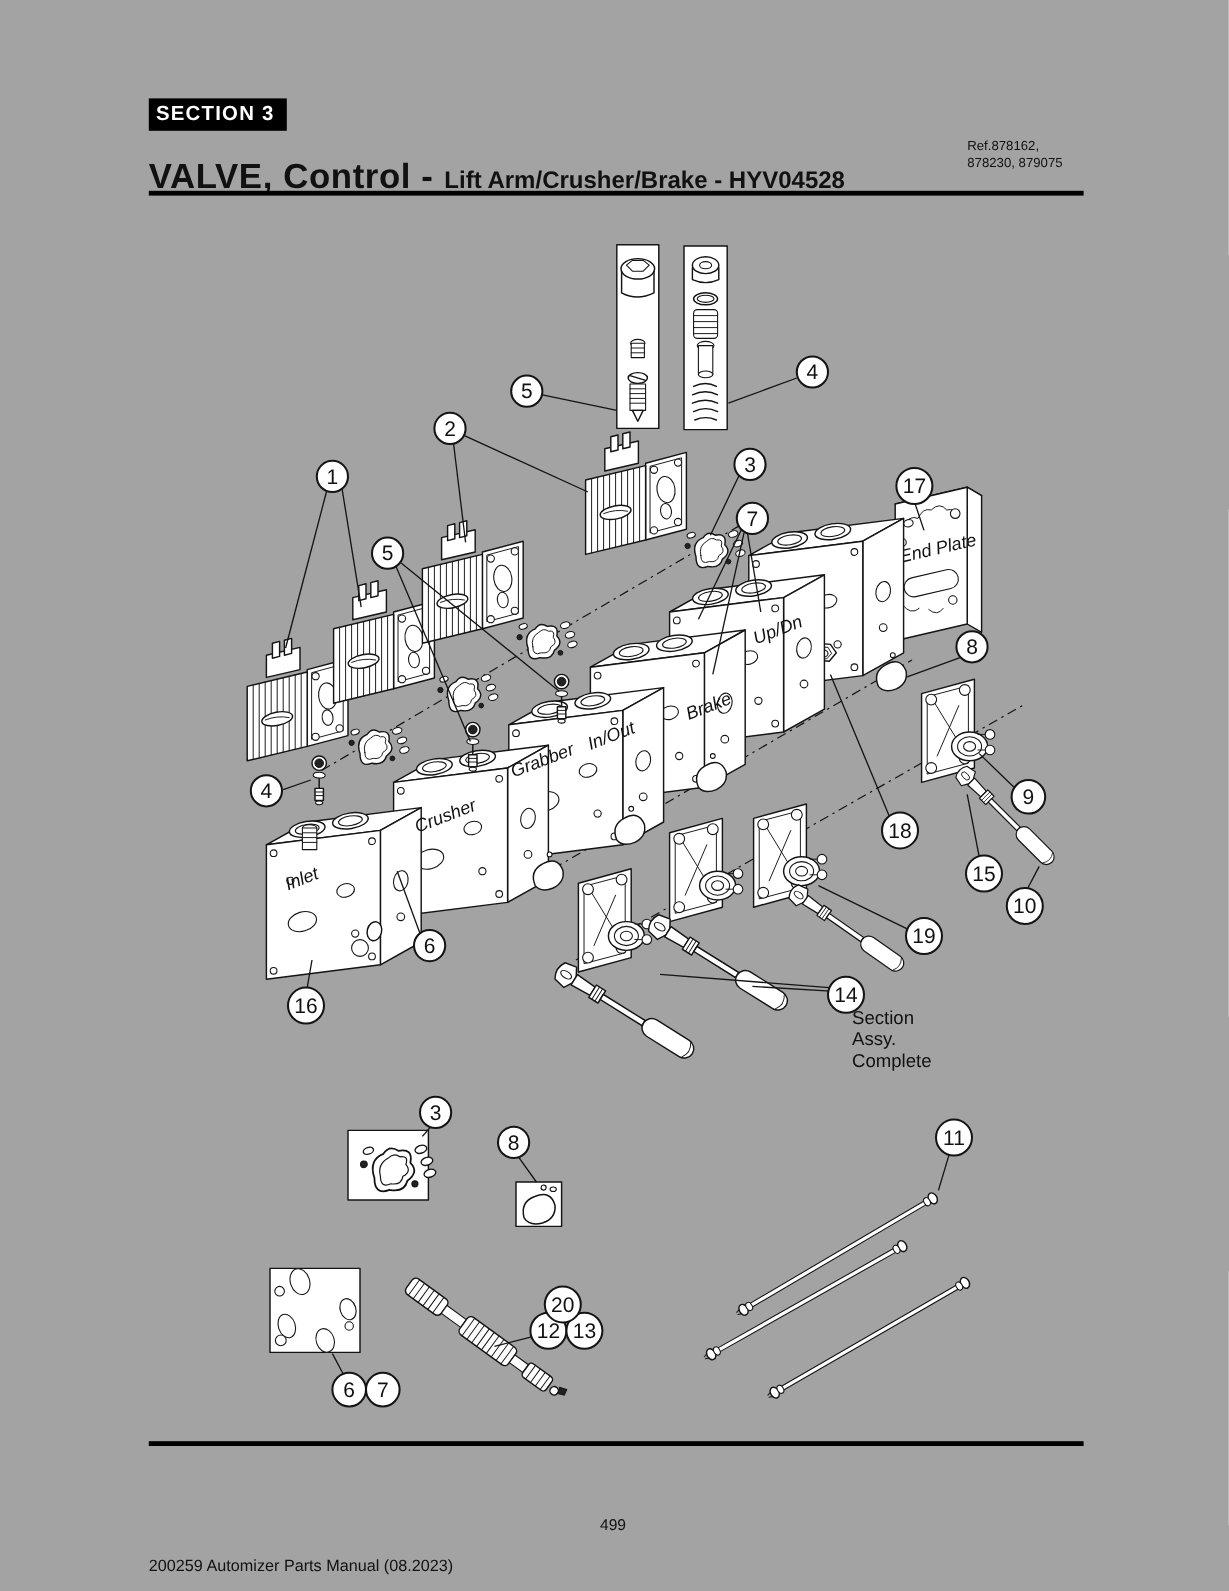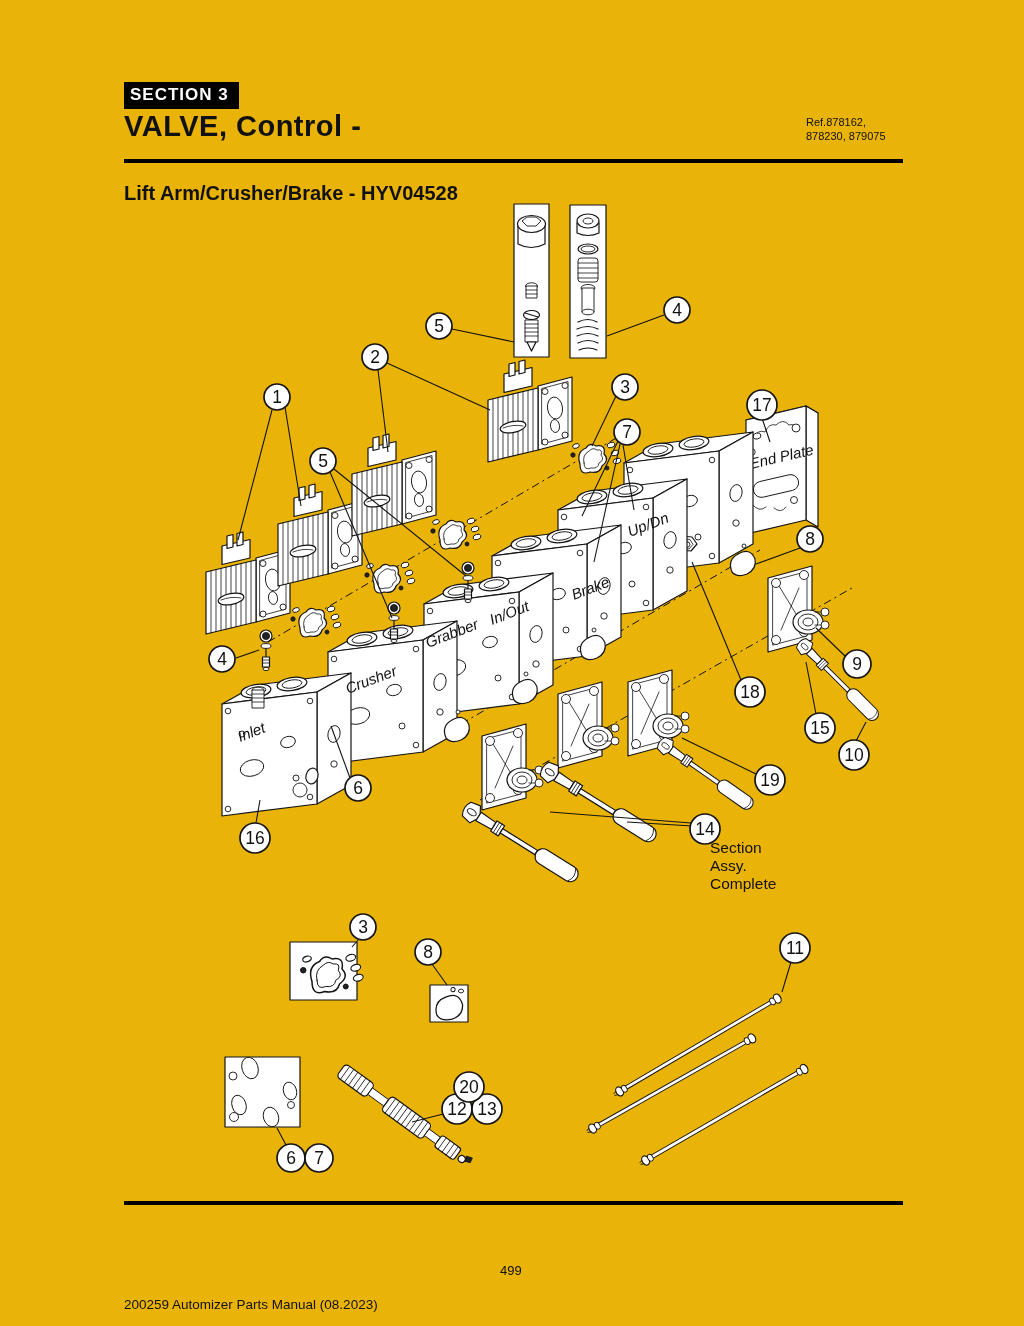--- a/index.html
+++ b/index.html
@@ -1,22 +1,22 @@
 <!DOCTYPE html>
 <html><head>
 <meta charset="utf-8">
 <style>
   html,body{margin:0;padding:0;background:#e8e8e8;}
-  #page{position:relative;width:1024px;height:1326px;background:#eab308;margin:0 auto;
+  #page{position:relative;width:1024px;height:1326px;background:#a3a3a3;margin:0 auto;
         font-family:"Liberation Sans", sans-serif;color:#111;overflow:hidden;}
   
   #section-chip{position:absolute;left:124px;top:82px;background:#000;color:#fff;
         font-weight:bold;font-size:17px;letter-spacing:1px;padding:3px 10px 4px 6px;}
   #title-row{position:absolute;left:124px;top:110px;width:660px;display:flex;
-        align-items:baseline;gap:9px;white-space:nowrap;flex-direction:column;}
+        align-items:baseline;gap:9px;white-space:nowrap;}
   #title-main{font-size:29px;font-weight:bold;letter-spacing:0.5px;}
   #title-sub{font-size:20px;font-weight:bold;margin-top:30px;}
   #ref-block{position:absolute;left:806px;top:115px;font-size:11px;
         line-height:1.3;}
   .rule{position:absolute;left:124px;width:779px;height:4px;background:#000;}
   #rule-top{top:159px;}
   #rule-bottom{top:1201px;}
   
   #footer-left{position:absolute;left:124px;top:1263px;font-size:13.5px;margin-top:34px;}
   #footer-page{position:absolute;left:500px;top:1263px;font-size:13px;}

